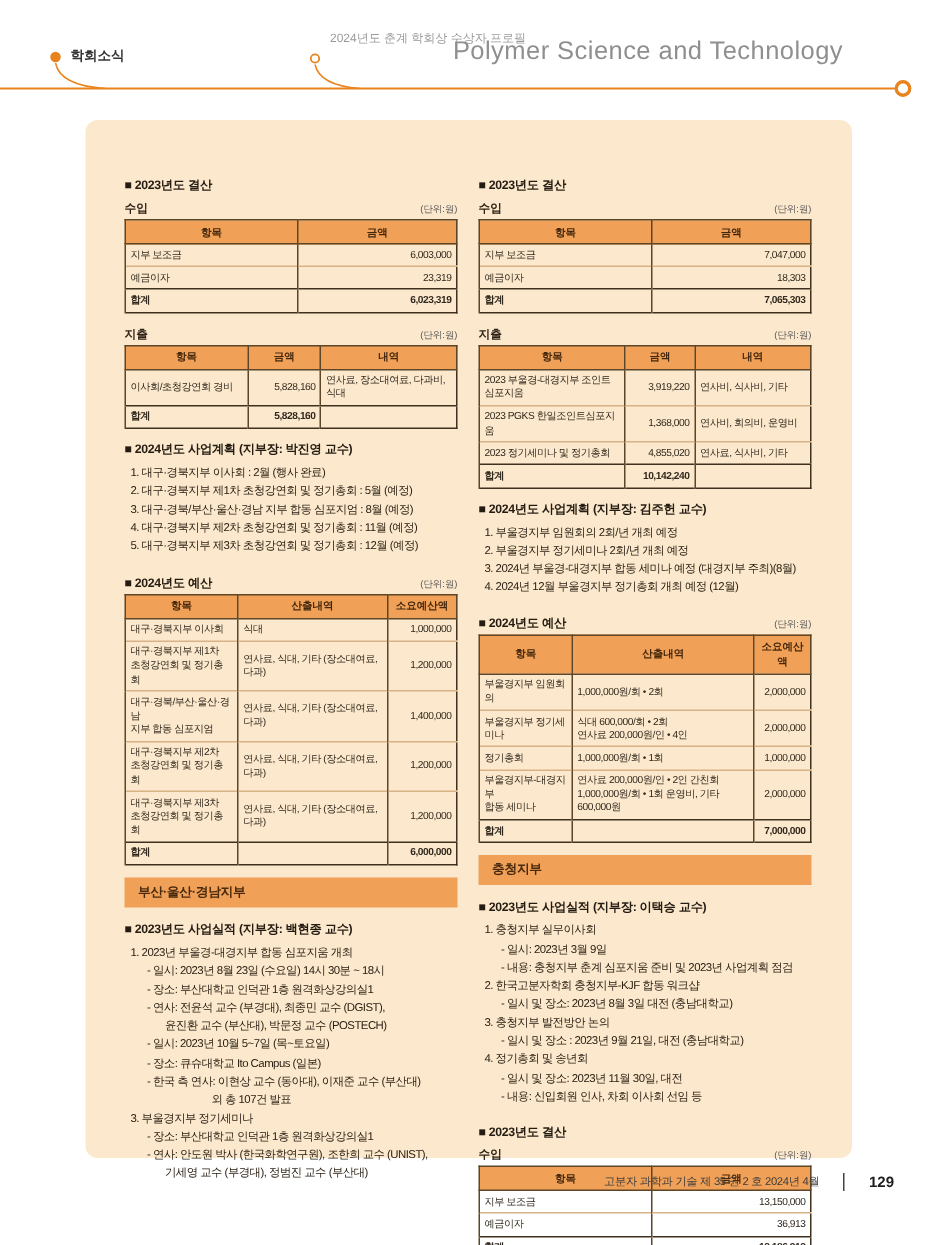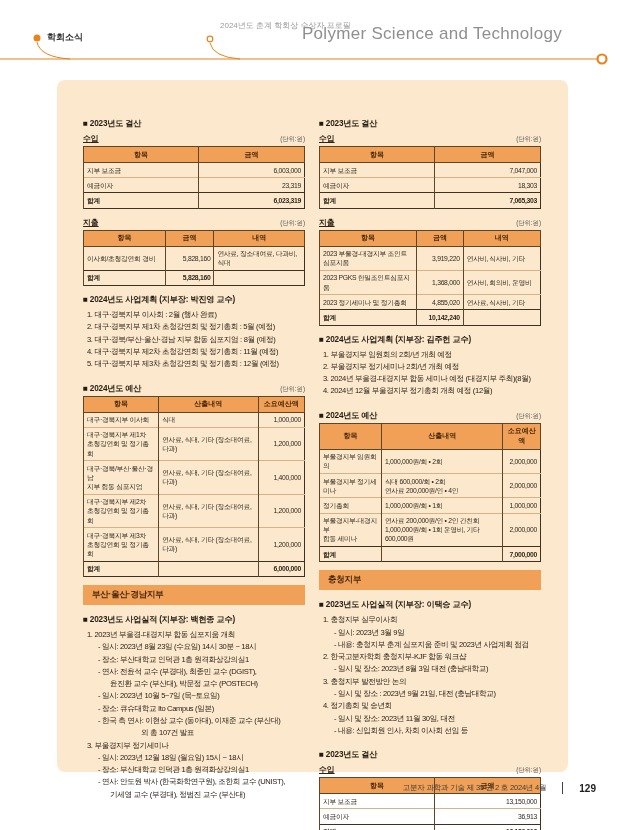--- a/index.html
+++ b/index.html
@@ -24,21 +24,21 @@
   .hdr-right{position:absolute;right:58px;top:24px;font-size:17px;color:#8f8f8f;letter-spacing:.3px;}
 
   
   .panel{position:absolute;left:57px;top:80px;width:511px;height:692px;background:var(--panel);border-radius:8px;
          padding:38px 26px 18px 26px;display:flex;gap:14px;}
   .col{width:222px;flex:0 0 222px;}
 
   h3.sec{font-size:8.2px;font-weight:bold;color:#241c12;margin:0 0 4px 0;letter-spacing:-.2px;}
   .mt{margin-top:12px;}
   .cap{display:flex;justify-content:space-between;align-items:flex-end;margin-bottom:2px;}
-  .cap .lbl{font-size:7.8px;font-weight:bold;color:#2f2317;text-decoration:underline;}
+  .cap .lbl{font-size:7.8px;font-weight:bold;color:#2f2317;}
   .cap .unit{font-size:6.3px;color:#555;}
   .cap h3.sec{margin:0;}
 
   
   table{width:100%;border-collapse:collapse;table-layout:fixed;margin-bottom:8px;
         border:1px solid var(--bheavy);}
   th{background:var(--th-orange);color:var(--th-ink);font-weight:bold;font-size:7px;
      padding:2.5px 2px;text-align:center;border:1px solid var(--bdark);}
   td{font-size:6.8px;letter-spacing:-.3px;padding:2.5px 3px;border-left:1px solid var(--bdark);
      border-top:1px solid var(--blight);white-space:pre-line;line-height:1.35;}
@@ -219,21 +219,20 @@
           <div class="li i0">1. 2023년 부울경-대경지부 합동 심포지움 개최</div>
           <div class="li i1">- 일시: 2023년 8월 23일 (수요일) 14시 30분 ~ 18시</div>
           <div class="li i1">- 장소: 부산대학교 인덕관 1층 원격화상강의실1</div>
           <div class="li i1">- 연사: 전윤석 교수 (부경대), 최종민 교수 (DGIST),</div>
           <div class="li i2">윤진환 교수 (부산대), 박문정 교수 (POSTECH)</div>
           <div class="li i1">- 일시: 2023년 10월 5~7일 (목~토요일)</div>
           <div class="li i1">- 장소: 큐슈대학교 Ito Campus (일본)</div>
           <div class="li i1">- 한국 측 연사: 이현상 교수 (동아대), 이재준 교수 (부산대)</div>
           <div class="li i3">외 총 107건 발표</div>
           <div class="li i0">3. 부울경지부 정기세미나</div>
-          <div class="li i1">- 일시: 2023년 12월 18일 (월요일) 15시 ~ 18시</div>
           <div class="li i1">- 장소: 부산대학교 인덕관 1층 원격화상강의실1</div>
           <div class="li i1">- 연사: 안도원 박사 (한국화학연구원), 조한희 교수 (UNIST),</div>
           <div class="li i2">기세영 교수 (부경대), 정범진 교수 (부산대)</div>
         </div>
     </section>
 
     <section class="col">
       <h3 class="sec">■ 2023년도 결산</h3>
       <div class="cap">
         <span class="lbl">수입</span>

